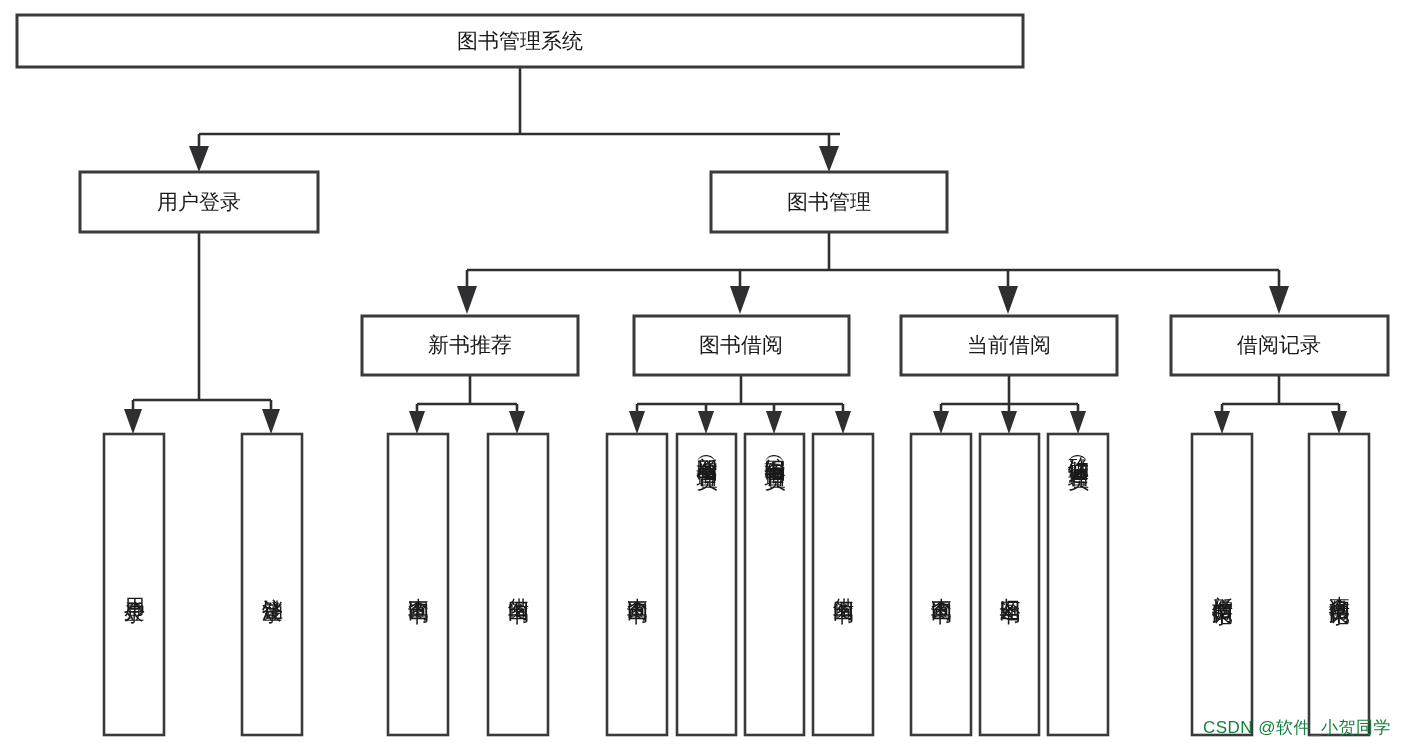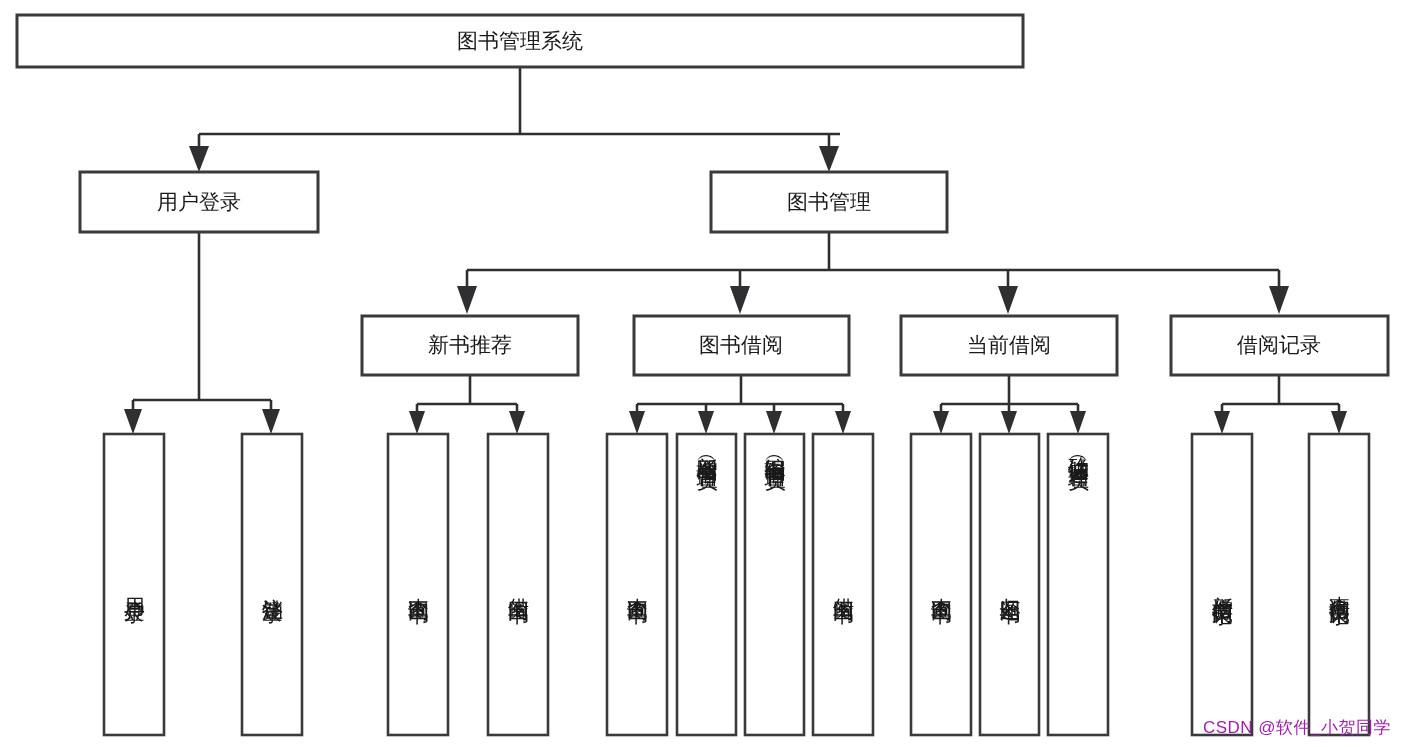--- a/index.html
+++ b/index.html
@@ -68,21 +68,21 @@
     letter-spacing: 2px;
     color: #1a1a1a;
     white-space: nowrap;
   }
   .watermark {
     position: absolute;
     right: 14px;
     bottom: 8px;
     font-family: "Liberation Sans", "DejaVu Sans", sans-serif;
     font-size: 17px;
-    color: #a21caf;
+    color: #15803d;
     letter-spacing: 0.5px;
     white-space: nowrap;
     pointer-events: none;
   }
 </style>
 </head>
 <body>
 
 <div id="diagram-root">
 

